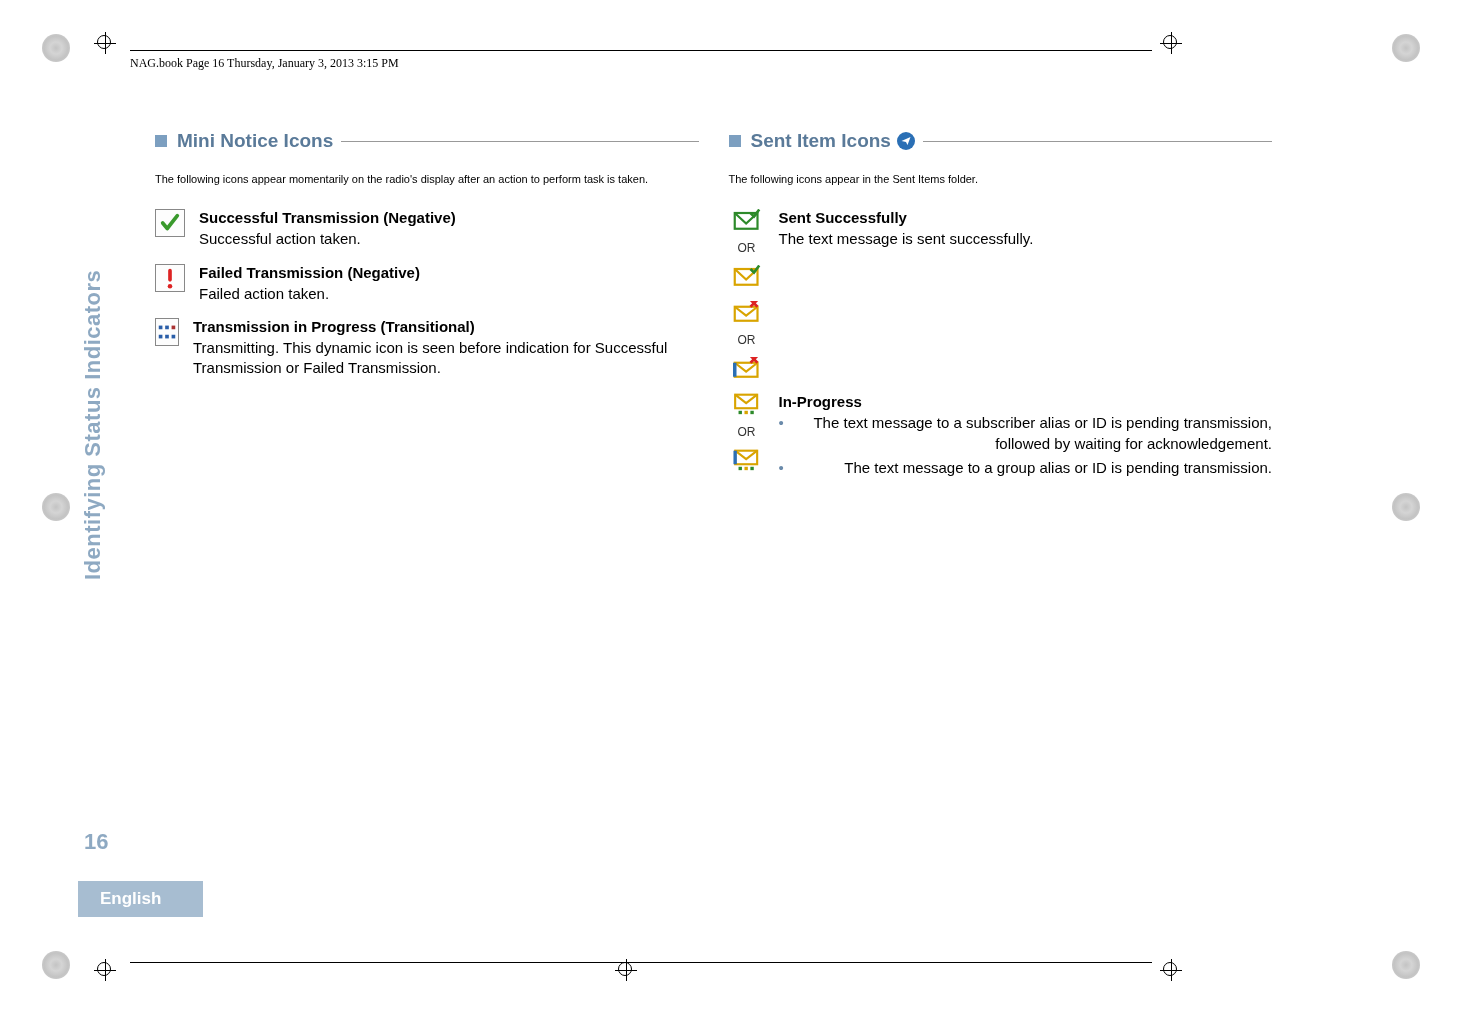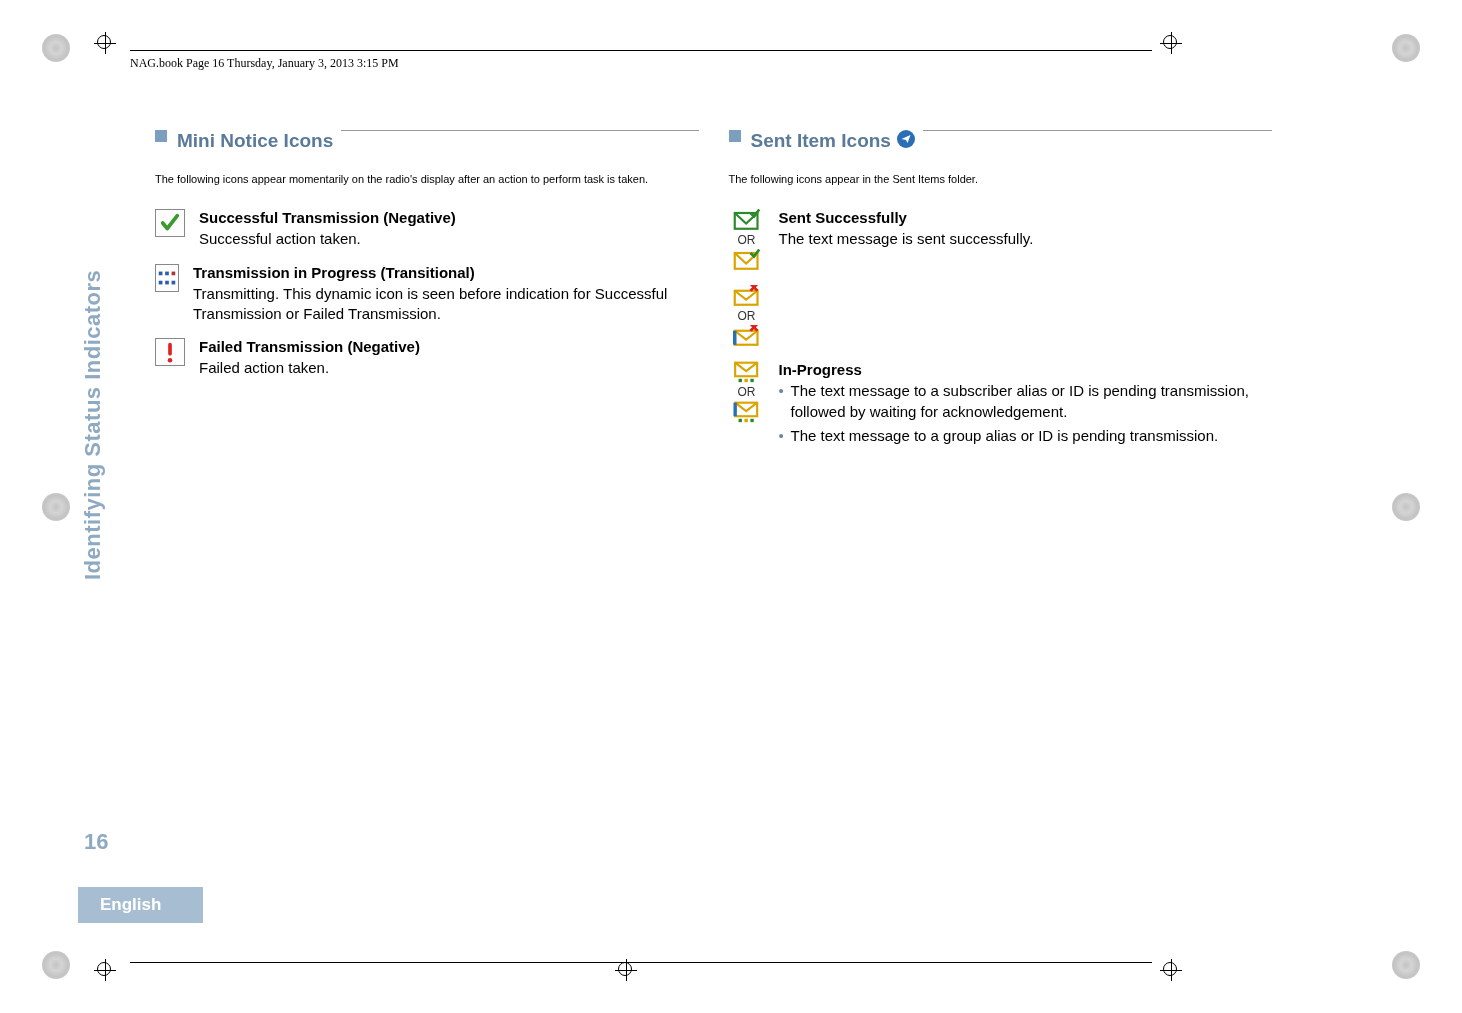--- a/index.html
+++ b/index.html
@@ -24,43 +24,43 @@
     .reg-br { bottom: 32px; right: 280px; }
     .reg-bm { bottom: 32px; left: 615px; }
     
     .header-line { position: absolute; top: 50px; left: 130px; right: 310px; height: 1px; background: #000; }
     .header-text { position: absolute; top: 56px; left: 130px; font-size: 12px; font-family: 'Times New Roman', serif; }
     .footer-line { position: absolute; bottom: 50px; left: 130px; right: 310px; height: 1px; background: #000; }
     
     .page-body { position: absolute; top: 130px; left: 155px; right: 190px; bottom: 100px; display: flex; gap: 30px; }
     .col { flex: 1; }
     
-    .section-title-row { display: flex; margin-bottom: 20px; }
+    .section-title-row { display: flex; align-items: center; margin-bottom: 20px; }
     .sq { width: 12px; height: 12px; background: #7c9fc0; margin-right: 10px; flex-shrink: 0; }
     .section-title { font-size: 19px; font-weight: bold; color: #5a7a99; }
     .section-rule { flex: 1; height: 1px; background: #999; margin-left: 8px; }
     .title-badge { width: 18px; height: 18px; background: #2a6fb5; border-radius: 50%; display: inline-flex; align-items: center; justify-content: center; margin-left: 6px; flex-shrink: 0; }
     .title-badge svg { width: 12px; height: 12px; }
     
     .intro { font-size: 11px; line-height: 1.4; margin-bottom: 22px; }
     
     .item-row { display: flex; align-items: flex-start; margin-bottom: 14px; gap: 14px; }
-    .icon-stack { display: flex; flex-direction: column; align-items: center; gap: 2px; flex-shrink: 0; width: 36px; }
+    .icon-stack { display: flex; flex-direction: column; align-items: center; gap: 10px; flex-shrink: 0; width: 36px; }
     .icon-box { width: 30px; height: 28px; border: 1px solid #888; display: flex; align-items: center; justify-content: center; background: #fdfdfd; }
     .icon-box svg { width: 22px; height: 22px; }
     .or-lbl { font-size: 12px; color: #333; }
     .item-text .item-title { font-weight: bold; font-size: 15px; margin-bottom: 3px; }
     .item-text .item-desc { font-size: 15px; line-height: 1.35; }
-    .item-text ul { list-style: none; padding-left: 0; }
+    .item-text ul { list-style: none; padding-left: 0; text-align: right; }
     .item-text ul li { font-size: 15px; line-height: 1.35; padding-left: 12px; position: relative; margin-bottom: 4px; }
     .item-text ul li::before { content: '•'; position: absolute; left: 0; color: #6a8aaa; }
     .side-label-wrap { position: absolute; left: 80px; top: 580px; }
     .side-label2 { transform: rotate(-90deg); transform-origin: left top; font-size: 22px; font-weight: bold; color: #8ea9c2; letter-spacing: 0.5px; white-space: nowrap; display: block; }
     .page-num { position: absolute; left: 84px; bottom: 158px; font-size: 22px; font-weight: bold; color: #8ea9c2; }
-    .lang-tab { position: absolute; left: 78px; bottom: 90px; background: #a7bdd1; color: #fff; font-weight: bold; font-size: 17px; padding: 8px 42px 8px 22px; }
+    .lang-tab { position: absolute; left: 78px; bottom: 96px; background: #a7bdd1; color: #fff; font-weight: bold; font-size: 17px; padding: 8px 42px 8px 22px; }
     
     .env-icon { width: 28px; height: 22px; }
   </style>
 </head>
 <body>
 
 <div class="print-mark tl"></div>
 <div class="print-mark tr"></div>
 <div class="print-mark bl"></div>
 <div class="print-mark br"></div>
@@ -105,50 +105,50 @@
 
     <div class="item-row">
       <div class="icon-box">
         <svg viewBox="0 0 24 24">
             <path d="M4 12 L9 18 L20 4" stroke="#3a9a2d" stroke-width="4" fill="none" stroke-linecap="round" stroke-linejoin="round"></path>
           </svg>
       </div>
       <div class="item-text">
         <div class="item-title">Successful Transmission (Negative)</div>
         <div class="item-desc">Successful action taken.</div>
+      </div>
+    </div>
+
+    <div class="item-row">
+      <div class="icon-box">
+        <svg viewBox="0 0 24 24">
+            <rect x="10" y="2" width="4" height="14" rx="2" fill="#d22"></rect>
+            <circle cx="12" cy="21" r="2.5" fill="#d22"></circle>
+          </svg>
+      </div>
+      <div class="item-text">
+        <div class="item-title">Failed Transmission (Negative)</div>
+        <div class="item-desc">Failed action taken.</div>
       </div>
     </div>
 
     <div class="item-row">
       <div class="icon-box">
         <svg viewBox="0 0 24 24">
           <rect x="3" y="5" width="4" height="4" fill="#2a5ea8"></rect>
             <rect x="10" y="5" width="4" height="4" fill="#2a5ea8"></rect>
             <rect x="17" y="5" width="4" height="4" fill="#a33"></rect>
           <rect x="3" y="15" width="4" height="4" fill="#2a5ea8"></rect>
             <rect x="10" y="15" width="4" height="4" fill="#2a5ea8"></rect>
             <rect x="17" y="15" width="4" height="4" fill="#2a5ea8"></rect>
         </svg>
       </div>
       <div class="item-text">
         <div class="item-title">Transmission in Progress (Transitional)</div>
         <div class="item-desc">Transmitting. This dynamic icon is seen before indication for Successful Transmission or Failed Transmission.</div>
-      </div>
-    </div>
-
-    <div class="item-row">
-      <div class="icon-box">
-        <svg viewBox="0 0 24 24">
-            <rect x="10" y="2" width="4" height="14" rx="2" fill="#d22"></rect>
-            <circle cx="12" cy="21" r="2.5" fill="#d22"></circle>
-          </svg>
-      </div>
-      <div class="item-text">
-        <div class="item-title">Failed Transmission (Negative)</div>
-        <div class="item-desc">Failed action taken.</div>
       </div>
     </div>
   </div>
 
   <div class="col">
     <div class="section-title-row">
       <div class="sq"></div>
       <div class="section-title">Sent Item Icons</div>
       <div class="title-badge">
         <svg viewBox="0 0 24 24">

